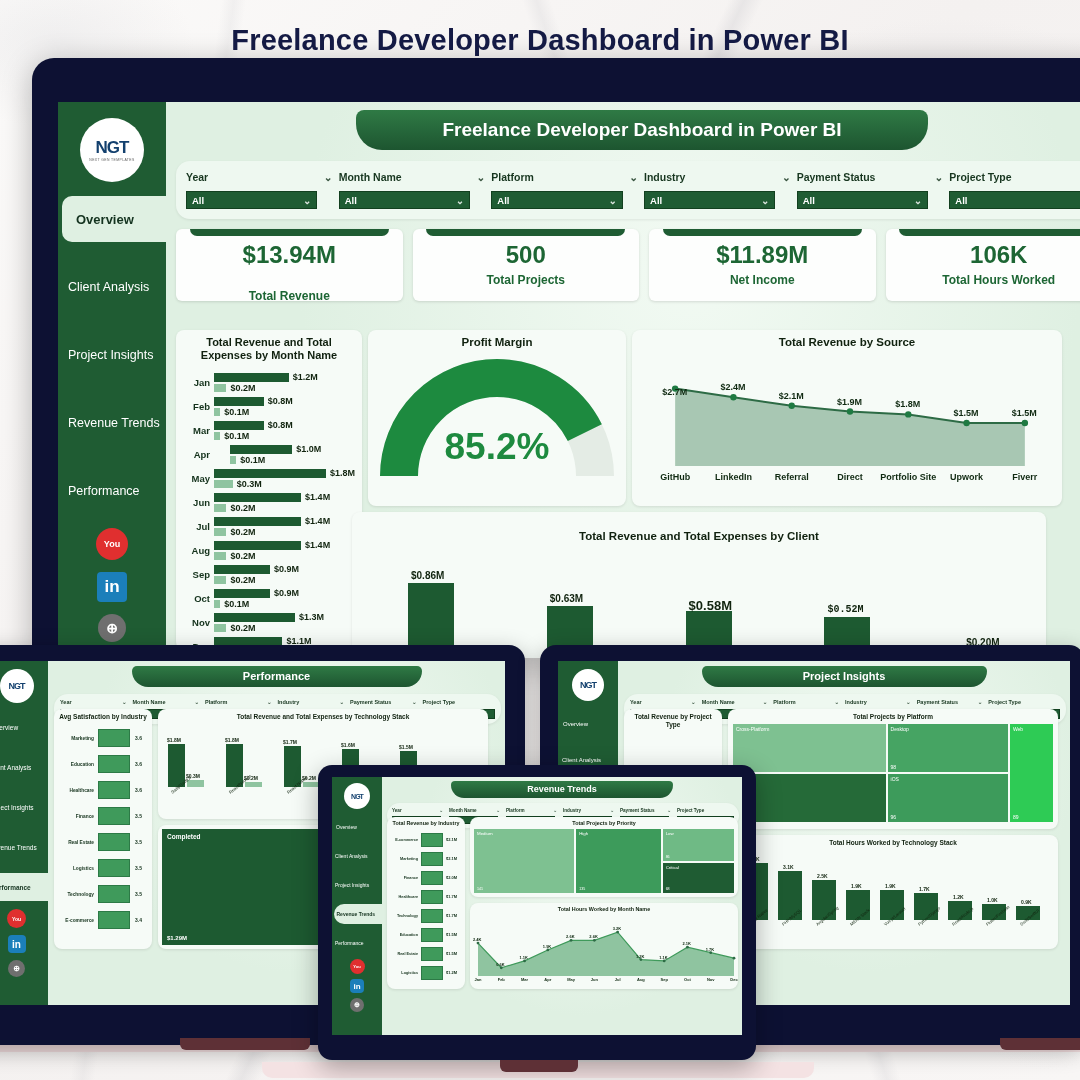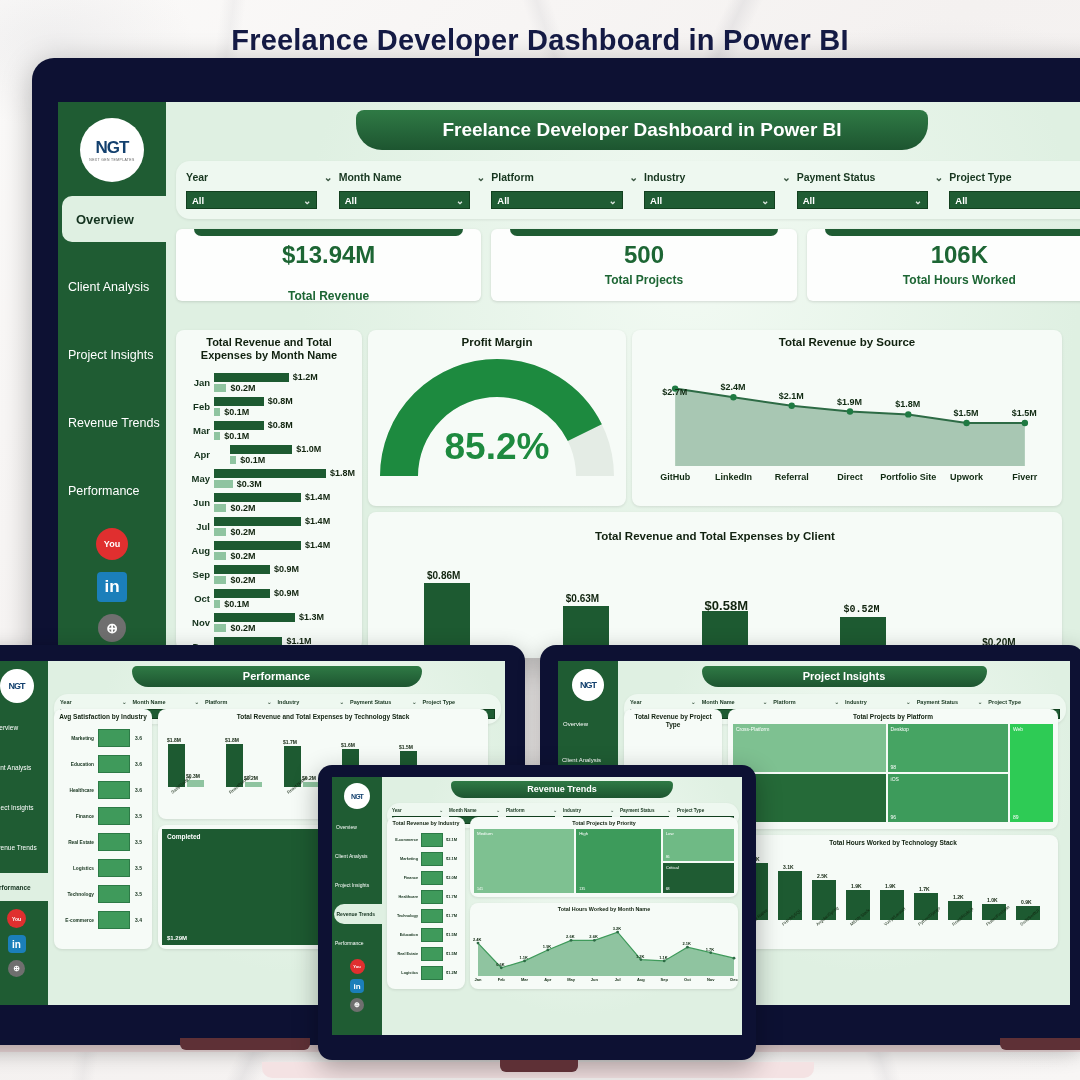--- a/index.html
+++ b/index.html
@@ -272,20 +272,24 @@
         <div class="kpi-row" style="margin:10px 6px 0 10px;gap:10px;height:72px;">
           <div class="kpi" style="padding-top:12px;">
             <div class="kv" style="font-size:24px;">$13.94M</div>
             <div class="kl" style="font-size:12px;margin-top:20px;">Total Revenue</div>
           </div>
           <div class="kpi" style="padding-top:12px;">
             <div class="kv" style="font-size:24px;">500</div>
             <div class="kl" style="font-size:12px;margin-top:4px;">Total Projects</div>
           </div>
           <div class="kpi" style="padding-top:12px;">
+            <div class="kv" style="font-size:24px;">$11.89M</div>
+            <div class="kl" style="font-size:12px;margin-top:4px;">Net Income</div>
+          </div>
+          <div class="kpi" style="padding-top:12px;">
             <div class="kv" style="font-size:24px;">106K</div>
             <div class="kl" style="font-size:12px;margin-top:4px;white-space:nowrap;">Total Hours Worked</div>
           </div>
         </div>
 
         <div class="card" style="position:absolute;left:10px;top:228px;width:186px;height:320px;padding:6px 6px 0 6px;">
           <div class="card-title" style="font-size:11px;line-height:13px;">Total Revenue and Total Expenses by Month Name</div>
           <div id="month-bars" style="margin-top:8px;">
               <div class="mrow" style="height: 24px;">
                 <div class="mlab" style="width:28px;font-size:9.5px;">Jan</div>
@@ -465,21 +469,21 @@
                 <circle cx="43.14285714285714" cy="38.599999999999994" r="3.2" fill="#1f7a42"></circle>
                 <circle cx="101.42857142857143" cy="47.2" r="3.2" fill="#1f7a42"></circle>
                 <circle cx="159.71428571428572" cy="55.8" r="3.2" fill="#1f7a42"></circle>
                 <circle cx="218" cy="61.53333333333333" r="3.2" fill="#1f7a42"></circle>
                 <circle cx="276.2857142857143" cy="64.4" r="3.2" fill="#1f7a42"></circle>
                 <circle cx="334.57142857142856" cy="73" r="3.2" fill="#1f7a42"></circle>
                 <circle cx="392.85714285714283" cy="73" r="3.2" fill="#1f7a42"></circle>
               </svg><div class="src-lab" style="font-size: 9px; left: 30.1429px; top: 36.6px;">$2.7M</div><div class="src-cat" style="font-size: 9px; left: 15.1429px; top: 122px; width: 56px; line-height: 11px;">GitHub</div><div class="src-lab" style="font-size: 9px; left: 88.4286px; top: 32.2px;">$2.4M</div><div class="src-cat" style="font-size: 9px; left: 73.4286px; top: 122px; width: 56px; line-height: 11px;">LinkedIn</div><div class="src-lab" style="font-size: 9px; left: 146.714px; top: 40.8px;">$2.1M</div><div class="src-cat" style="font-size: 9px; left: 131.714px; top: 122px; width: 56px; line-height: 11px;">Referral</div><div class="src-lab" style="font-size: 9px; left: 205px; top: 46.5333px;">$1.9M</div><div class="src-cat" style="font-size: 9px; left: 190px; top: 122px; width: 56px; line-height: 11px;">Direct</div><div class="src-lab" style="font-size: 9px; left: 263.286px; top: 49.4px;">$1.8M</div><div class="src-cat" style="font-size: 9px; left: 248.286px; top: 122px; width: 56px; line-height: 11px;">Portfolio Site</div><div class="src-lab" style="font-size: 9px; left: 321.571px; top: 58px;">$1.5M</div><div class="src-cat" style="font-size: 9px; left: 306.571px; top: 122px; width: 56px; line-height: 11px;">Upwork</div><div class="src-lab" style="font-size: 9px; left: 379.857px; top: 58px;">$1.5M</div><div class="src-cat" style="font-size: 9px; left: 364.857px; top: 122px; width: 56px; line-height: 11px;">Fiverr</div></div>
         </div>
 
-        <div class="card" style="position:absolute;left:202px;top:410px;width:694px;height:160px;padding:18px;">
+        <div class="card" style="position:absolute;left:186px;top:410px;width:694px;height:160px;padding:18px;">
           <div class="card-title" style="font-size:11.5px;">Total Revenue and Total Expenses by Client</div>
           <div id="client-chart" style="position:absolute;left:0;top:22px;width:694px;height:140px;">
               <div class="cbar" style="left: 56px; width: 46px; height: 86.9053px; top: 49.0947px;"></div>
               <div class="clab" style="font-size: 10px; left: 59px; top: 36.0947px;">$0.86M</div>
               <div class="cbar exp" style="left: 112px; width: 46px; height: 12.1263px; top: 123.874px;"></div>
               <div class="clab" style="font-size: 10px; left: 114px; top: 110.874px;">$0.12M</div>
               <div class="cbar" style="left: 194.8px; width: 46px; height: 63.6632px; top: 72.3368px;"></div>
               <div class="clab" style="font-size: 10px; left: 197.8px; top: 59.3368px;">$0.63M</div>
               <div class="clab" style="font-size: 10px; left: 252.8px; top: 113.905px;">$0.09M</div>
               <div class="cbar" style="left: 333.6px; width: 46px; height: 58.6105px; top: 77.3895px;"></div>

